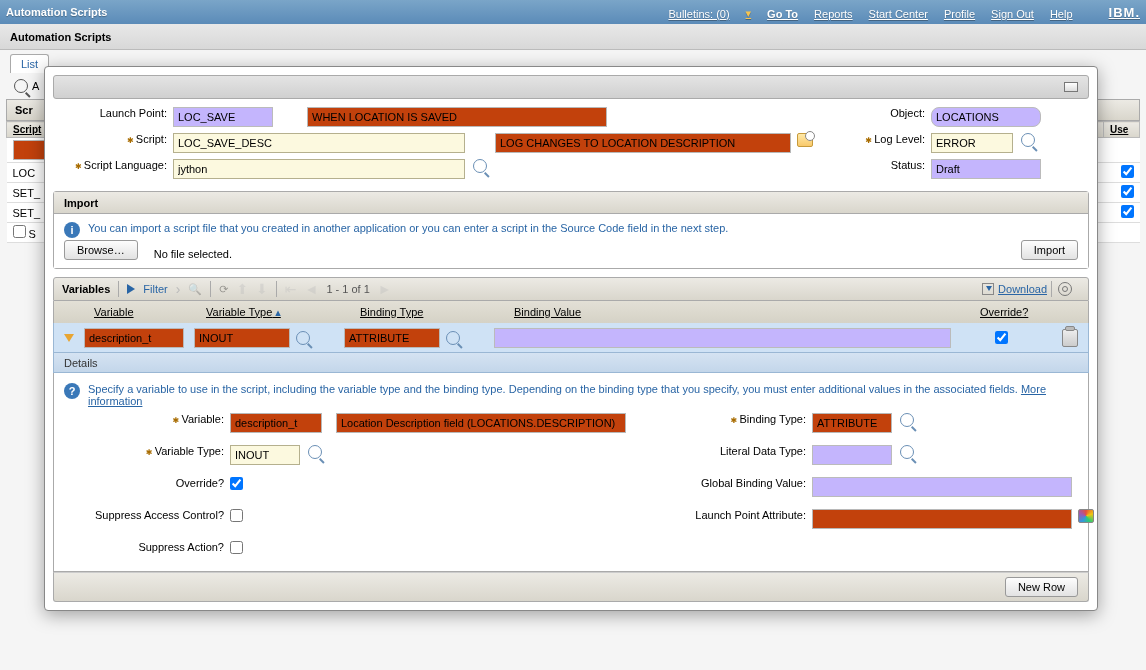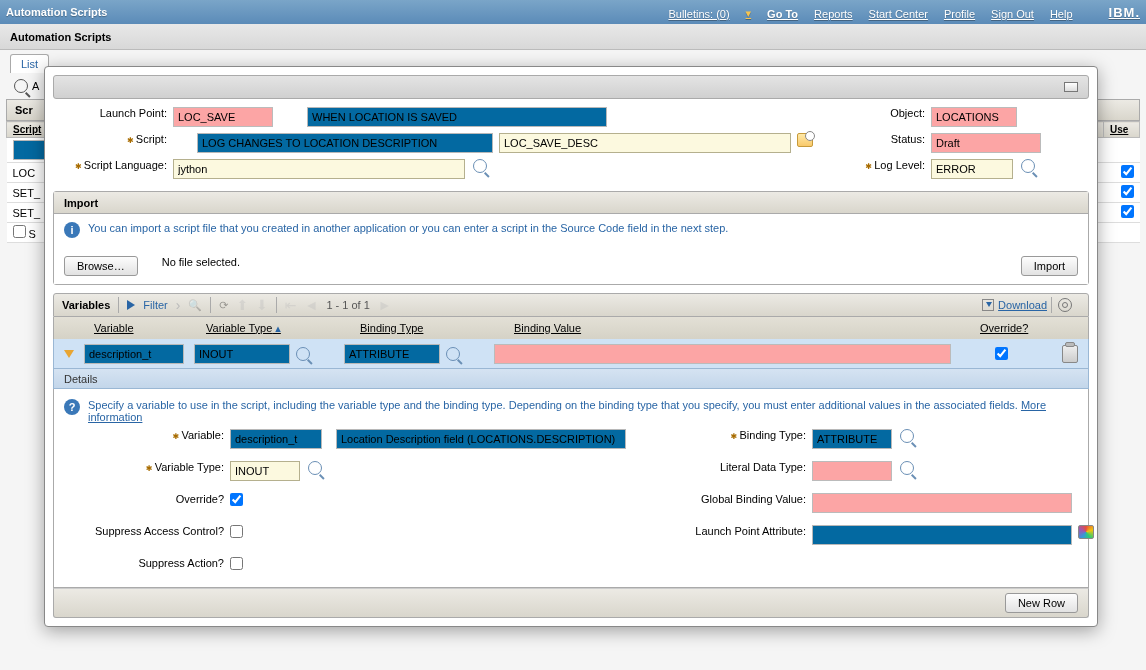--- a/index.html
+++ b/index.html
@@ -21,22 +21,22 @@
 .bgtable th{font-size:10px;text-align:left;padding:2px 6px;background:linear-gradient(#eceae4,#d9d6cc);border:1px solid #bbb;text-decoration:underline}
 .bgtable td{padding:2px 6px;border-bottom:1px solid #ddd;background:#fff}
 .bgtable input[type=checkbox]{margin:0}
 .dialog{position:absolute;top:66px;left:44px;right:48px;background:#fff;border:1px solid #888;border-radius:4px;box-shadow:0 4px 18px rgba(0,0,0,.35);padding:8px}
 .dlg-title{height:24px;background:linear-gradient(#e4e4e4,#d0d0d0);border:1px solid #aaa;border-radius:3px;padding:0 10px;display:flex;align-items:center;font-weight:bold;margin-bottom:4px}
 .dlg-title .min{margin-left:auto;width:14px;height:10px;border:1px solid #777;background:linear-gradient(#fff,#ddd)}
 .formrow{display:flex;align-items:flex-start;min-height:26px;gap:6px}
 .formrow label{text-align:right;white-space:nowrap}
 .req::before{content:'✱ ';color:#a86c00;font-size:8px}
 input.fld{border:1px solid #b5b08e;background:#fcf9df;height:20px;padding:0 4px;font-size:11px}
-input.fld.plain{background:#0369a1;border-color:#b8b8b8}
-input.fld.ro{background:#fca5a5;border-color:#bbb}
+input.fld.plain{background:#c2410c;border-color:#b8b8b8}
+input.fld.ro{background:#c4b5fd;border-color:#bbb}
 .mag2{display:inline-block;width:14px;height:14px;border:1.5px solid #6a8fb5;border-radius:50%;position:relative;margin-left:2px;cursor:pointer}
 .mag2::after{content:'';position:absolute;width:6px;height:1.5px;background:#6a8fb5;bottom:-3px;right:-4px;transform:rotate(45deg)}
 .icon-notes{width:16px;height:14px;background:linear-gradient(#ffe9a8,#f9c96b);border:1px solid #c79a3a;border-radius:2px;position:relative;cursor:pointer}
 .icon-notes::after{content:'';position:absolute;top:-3px;right:-3px;width:8px;height:8px;background:#fff;border:1px solid #888;border-radius:50%}
 .panel{border:1px solid #aaa;border-radius:3px;margin-top:6px}
 .panel-hd{height:22px;background:linear-gradient(#eceae4,#d9d6cc);border-bottom:1px solid #aaa;padding:0 10px;display:flex;align-items:center;font-weight:bold}
 .panel-bd{padding:8px 10px;background:#fff}
 .info{display:flex;gap:8px;align-items:flex-start;color:#2965a5}
 .info .i{width:16px;height:16px;border-radius:50%;background:#3a78b8;color:#fff;font-weight:bold;display:flex;align-items:center;justify-content:center;flex:0 0 auto;font-size:11px}
 .btn{background:linear-gradient(#fdfdfd,#e2e2e2);border:1px solid #999;border-radius:3px;padding:3px 12px;cursor:pointer;font-size:11px}
@@ -133,58 +133,58 @@
 
   <div style="display:flex;gap:20px;padding:4px 8px 0">
     <div style="flex:1">
       <div class="formrow">
         <label style="width:106px">Launch Point:</label>
         <input class="fld ro" style="width: 100px;" readonly="" value="LOC_SAVE">
         <input class="fld plain" style="width: 300px; margin-left: 28px;" value="WHEN LOCATION IS SAVED">
       </div>
       <div class="formrow">
         <label class="req" style="width:106px">Script:</label>
+        <input class="fld" style="width: 292px;" value="LOC_SAVE_DESC">
         <input class="fld plain" style="width: 296px; margin-left: 24px;" value="LOG CHANGES TO LOCATION DESCRIPTION">
-        <input class="fld" style="width: 292px;" value="LOC_SAVE_DESC">
         <span class="icon-notes"></span>
       </div>
       <div class="formrow">
         <label class="req" style="width:106px">Script Language:</label>
         <input class="fld" style="width: 292px;" value="jython">
         <span class="mag2"></span>
       </div>
     </div>
     <div style="width:220px">
       <div class="formrow">
           <label style="width:64px">Object:</label>
-          <input class="fld ro" style="width: 86px;" readonly="" value="LOCATIONS">
-        </div>
-      <div class="formrow">
-          <label style="width:64px">Status:</label>
-          <input class="fld ro" style="width: 110px;" readonly="" value="Draft">
+          <input class="fld ro" style="width: 110px; border-radius: 8px;" readonly="" value="LOCATIONS">
         </div>
       <div class="formrow">
           <label class="req" style="width:64px">Log Level:</label>
           <input class="fld" style="width: 82px;" value="ERROR">
           <span class="mag2"></span>
+        </div>
+      <div class="formrow">
+          <label style="width:64px">Status:</label>
+          <input class="fld ro" style="width: 110px;" readonly="" value="Draft">
         </div>
     </div>
   </div>
 
   <div class="panel">
     <div class="panel-hd">
         <span>Import</span>
         <span class="min" style="margin-left:auto"></span>
       </div>
     <div class="panel-bd">
       <div class="info">
           <span class="i">i</span>
           <span>You can import a script file that you created in another application or you can enter a script in the Source Code field in the next step.</span>
         </div>
-      <div style="display:flex;align-items:flex-start;gap:24px;margin-top:18px">
+      <div style="display:flex;align-items:flex-end;gap:16px;margin-top:2px">
         <button class="btn">Browse…</button>
         <span>No file selected.</span>
         <span style="flex:1"></span>
         <button class="btn">Import</button>
       </div>
     </div>
   </div>
 
   <div class="vars-hd">
     <b>Variables</b>

